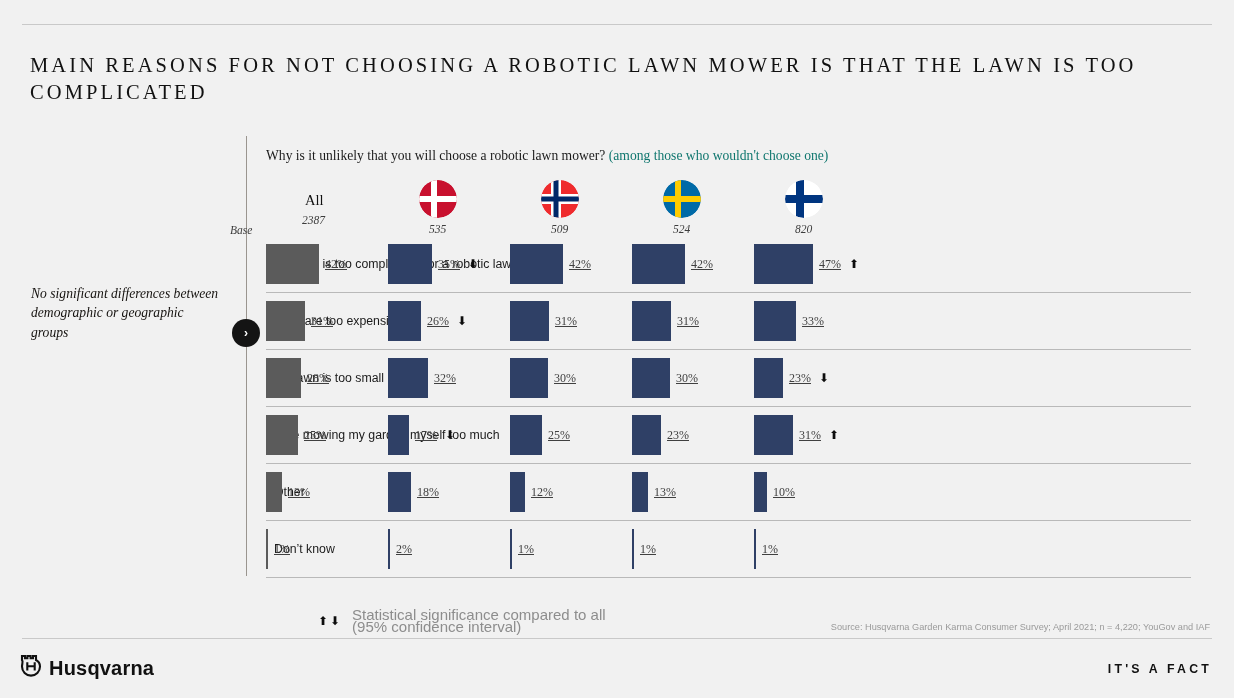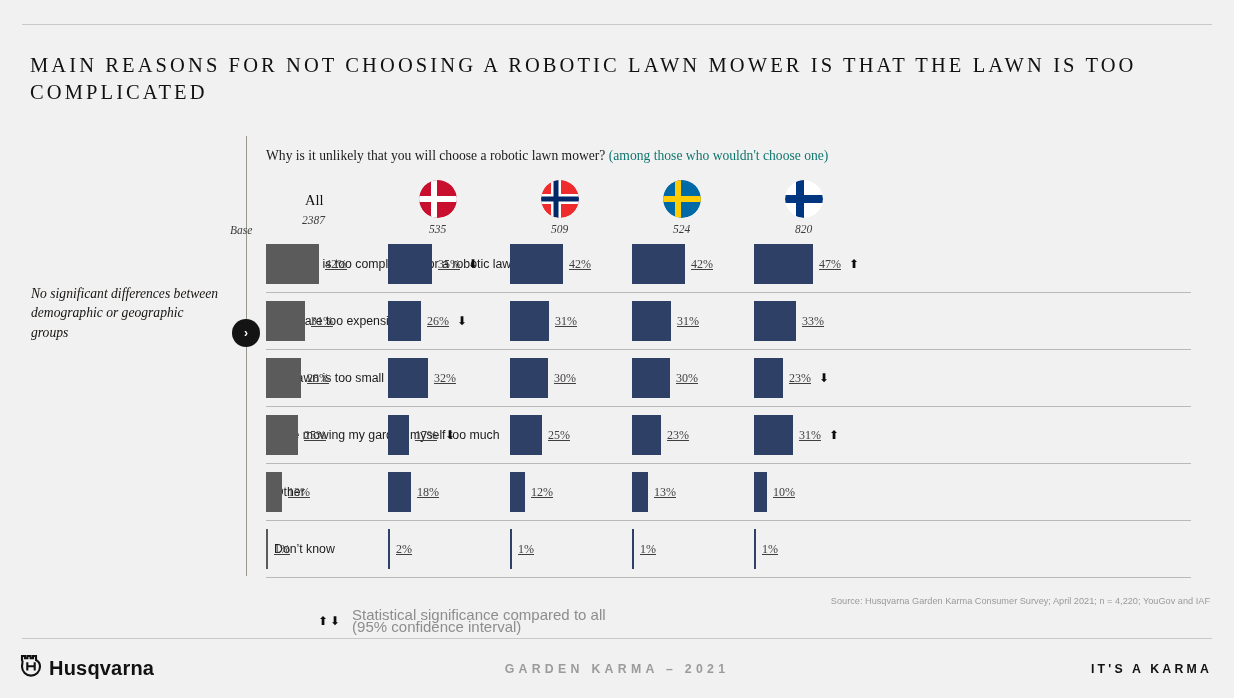--- a/index.html
+++ b/index.html
@@ -235,21 +235,21 @@
     letter-spacing: 2px;
   }
   .legend-text {
     font-size: 15px;
     line-height: 11.6px;
     color: #8d8d8d;
   }
   .source {
     position: absolute;
     right: 24px;
-    top: 596px;
+    top: 622px;
     font-size: 9.2px;
     color: #9a9a9a;
     text-align: right;
   }
 
   
   .footer-rule {
     position: absolute;
     left: 22px;
     top: 638px;
@@ -611,16 +611,15 @@
   <div class="logo">
     <span class="logo-mark">
       <svg width="22" height="24" viewBox="0 0 22 24" aria-hidden="true">
         <path d="M2 6 L2 2 L5 2 L5 4.2 L7.4 4.2 L7.4 2 L10.6 2 L10.6 4.2 L13 4.2 L13 2 L16 2 L16 6 C18.6 7.4 20 9.8 20 12.6 C20 17.6 16 21.6 11 21.6 C6 21.6 2 17.6 2 12.6 C2 9.8 3.4 7.4 2 6 Z" fill="none" stroke="#111" stroke-width="2.1"></path>
         <path d="M7.3 8.2 L7.3 16.4 M14.7 8.2 L14.7 16.4 M7.3 12.3 L14.7 12.3" stroke="#111" stroke-width="2.1" fill="none"></path>
       </svg>
     </span>
     <span class="logo-text">Husqvarna</span>
   </div>
 
-  <div class="footer-center">GARDEN KARMA – 2021</div>
-  <div class="footer-right">IT'S A KARMA</div>
+  <div class="footer-right">IT'S A FACT</div>
 
 </div>
 
 </body></html>

